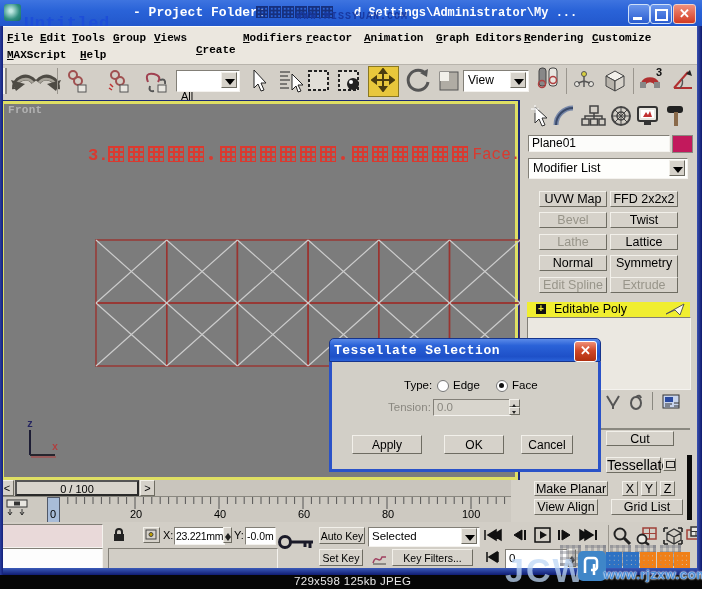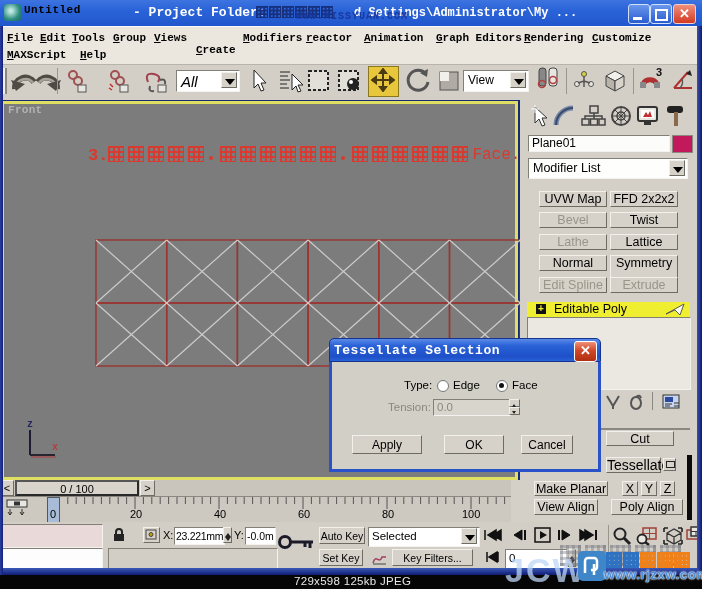--- a/index.html
+++ b/index.html
@@ -11,21 +11,21 @@
 .gbtn{color:#98958a;}
 
 .cj{display:inline-block;position:relative;vertical-align:top;}
 </style>
 </head>
 <body>
 <div id="page">
 
 <div class="abs" style="left:0;top:0;width:702px;height:26px;background:linear-gradient(180deg,#3e74e0 0%,#2a63d8 40%,#2257cc 100%);"></div>
 <div class="abs" style="left:4px;top:4px;width:17px;height:17px;border-radius:3px;background:radial-gradient(circle at 40% 40%,#bfe8e2 10%,#2e8d7e 60%,#176a5e 100%);"></div>
-<div class="abs mono" style="left:24px;top:4px;color:#000000;font-weight:bold;font-size:11px;letter-spacing:0.5px;">Untitled</div>
+<div class="abs mono" style="left:24px;top:14px;color:#1d4ed8;font-weight:bold;font-size:17px;letter-spacing:0.5px;">Untitled</div>
 <div class="abs mono" style="left:133px;top:5px;color:#fff;font-weight:bold;font-size:13px;">- Project Folder:</div>
 <div class="abs mono" style="left:354px;top:6px;color:#fff;font-weight:bold;font-size:12px;">d Settings\Administrator\My ...</div>
 
 <div class="abs" id="wm-title" style="left:256px;top:6px;white-space:nowrap;"><span class="cj" style="width:12px;height:12px;margin-right:1px;background:linear-gradient(#16307e 1.54px,transparent 1.54px) 0 0/100% 33.3% ,linear-gradient(90deg,#16307e 1.54px,transparent 1.54px) 0 0/33.3% 100%;border-right:1.54px solid #16307e;border-bottom:1.54px solid #16307e;box-sizing:border-box;"></span><span class="cj" style="width:12px;height:12px;margin-right:1px;background:linear-gradient(#16307e 1.54px,transparent 1.54px) 0 0/100% 33.3% ,linear-gradient(90deg,#16307e 1.54px,transparent 1.54px) 0 0/33.3% 100%;border-right:1.54px solid #16307e;border-bottom:1.54px solid #16307e;box-sizing:border-box;"></span><span class="cj" style="width:12px;height:12px;margin-right:1px;background:linear-gradient(#16307e 1.54px,transparent 1.54px) 0 0/100% 33.3% ,linear-gradient(90deg,#16307e 1.54px,transparent 1.54px) 0 0/33.3% 100%;border-right:1.54px solid #16307e;border-bottom:1.54px solid #16307e;box-sizing:border-box;"></span><span class="cj" style="width:12px;height:12px;margin-right:1px;background:linear-gradient(#16307e 1.54px,transparent 1.54px) 0 0/100% 33.3% ,linear-gradient(90deg,#16307e 1.54px,transparent 1.54px) 0 0/33.3% 100%;border-right:1.54px solid #16307e;border-bottom:1.54px solid #16307e;box-sizing:border-box;"></span><span class="cj" style="width:12px;height:12px;margin-right:1px;background:linear-gradient(#16307e 1.54px,transparent 1.54px) 0 0/100% 33.3% ,linear-gradient(90deg,#16307e 1.54px,transparent 1.54px) 0 0/33.3% 100%;border-right:1.54px solid #16307e;border-bottom:1.54px solid #16307e;box-sizing:border-box;"></span><span class="cj" style="width:12px;height:12px;margin-right:1px;background:linear-gradient(#16307e 1.54px,transparent 1.54px) 0 0/100% 33.3% ,linear-gradient(90deg,#16307e 1.54px,transparent 1.54px) 0 0/33.3% 100%;border-right:1.54px solid #16307e;border-bottom:1.54px solid #16307e;box-sizing:border-box;"></span></div>
 <div class="abs mono" style="left:296px;top:11px;color:#1838a0;font-weight:bold;font-size:10px;letter-spacing:1px;">WWW.MISSYUAN.COM</div>
 
 <div class="abs" style="left:628px;top:4px;width:20px;height:18px;border-radius:3px;border:1px solid #cfe0f8;background:linear-gradient(180deg,#6a96ec,#2a5cd0);">
       <div class="abs" style="left:4px;top:12px;width:9px;height:3px;background:#fff;"></div>
     </div>
 <div class="abs" style="left:650px;top:4px;width:20px;height:18px;border-radius:3px;border:1px solid #cfe0f8;background:linear-gradient(180deg,#6a96ec,#2a5cd0);">
@@ -77,21 +77,21 @@
           <circle cx="14" cy="13" r="4" fill="none" stroke="#a05050" stroke-width="2"></circle>
           <rect x="14" y="17" width="8" height="7" fill="#e8e6e0" stroke="#555"></rect>
           <path d="M4 16 l3 3 M3 20 l3 2" stroke="#c03030" stroke-width="1.5"></path>
         </svg></div>
       <div class="abs" style="left:142px;top:68px;width:28px;height:26px;"><svg width="28" height="26">
           <path d="M6 14 q-4 -10 6 -8 q8 2 4 8" stroke="#a04050" fill="none" stroke-width="2"></path>
           <path d="M8 18 q-2 6 4 5 M18 12 q6 -2 5 4" stroke="#555" fill="none" stroke-width="2"></path>
           <rect x="16" y="17" width="8" height="7" fill="#e8e6e0" stroke="#555"></rect>
         </svg></div>
       <div class="abs sunken" style="left:176px;top:70px;width:62px;height:20px;background:#fff;"></div>
-      <div class="abs" style="left:181px;top:73px;font-size:15px;font-style:italic;">All</div>
+      <div class="abs" style="left:181px;top:90px;font-size:11px;">All</div>
       <div class="abs btn" style="left:221px;top:72px;width:16px;height:16px;">
         <div class="abs" style="left:3px;top:6px;width:0;height:0;border:5px solid transparent;border-top:6px solid #000;"></div>
       </div>
       <div class="abs" style="left:248px;top:68px;width:22px;height:26px;"><svg width="22" height="26">
           <path d="M6 2 L6 20 L10 16 L13 23 L16 22 L13 15 L18 15 Z" fill="#fff" stroke="#222"></path>
         </svg></div>
       <div class="abs" style="left:278px;top:68px;width:26px;height:26px;"><svg width="26" height="26">
           <g stroke="#222">
             <line x1="2" y1="4" x2="12" y2="4"></line>
             <line x1="2" y1="8" x2="10" y2="8"></line>
@@ -314,21 +314,21 @@
 <div class="abs btn" style="left:606px;top:431px;width:68px;height:15px;font-size:12.5px;line-height:14px;">Cut</div>
 <div class="abs btn" style="left:606px;top:457px;width:55px;height:16px;font-size:14px;line-height:15px;">Tessellate</div>
 <div class="abs btn" style="left:663px;top:458px;width:13px;height:13px;">
       <div class="abs" style="left:2px;top:2px;width:7px;height:5px;border:1px solid #222;"></div>
     </div>
 <div class="abs btn" style="left:534px;top:481px;width:74px;height:15px;font-size:12.5px;line-height:14px;">Make Planar</div>
 <div class="abs btn" style="left:622px;top:481px;width:16px;height:15px;font-size:12.5px;line-height:14px;">X</div>
 <div class="abs btn" style="left:641px;top:481px;width:16px;height:15px;font-size:12.5px;line-height:14px;">Y</div>
 <div class="abs btn" style="left:660px;top:481px;width:15px;height:15px;font-size:12.5px;line-height:14px;">Z</div>
 <div class="abs btn" style="left:534px;top:499px;width:64px;height:16px;font-size:12.5px;line-height:15px;">View Align</div>
-<div class="abs btn" style="left:611px;top:499px;width:72px;height:16px;font-size:12.5px;line-height:15px;">Poly Align</div>
+<div class="abs btn" style="left:611px;top:499px;width:72px;height:16px;font-size:12.5px;line-height:15px;">Grid List</div>
 <div class="abs" style="left:687px;top:455px;width:5px;height:65px;background:#0a0a0a;"></div>
 
 <div class="abs" style="left:0;top:480px;width:511px;height:16px;background:#c9c5bd;"></div>
 <div class="abs btn" style="left:0;top:480px;width:14px;height:16px;font-size:11px;line-height:14px;">&lt;</div>
 <div class="abs" style="left:15px;top:480px;width:124px;height:16px;font-size:11px;line-height:14px;text-align:center;background:#d8d4cc;border:2px solid #2a2a2a;border-top-color:#555;border-left-color:#555;box-sizing:border-box;">0 / 100</div>
 <div class="abs btn" style="left:140px;top:480px;width:15px;height:16px;font-size:11px;line-height:14px;">&gt;</div>
 
 <div class="abs" style="left:0;top:496px;width:511px;height:26px;background:#cdc9c1;border-top:1px solid #8a8880;"></div>
 <svg class="abs" style="left:0;top:496px;" width="511" height="26" id="rulersvg">
       <line x1="51" y1="1" x2="51" y2="13" stroke="#555" stroke-width="1"></line>

